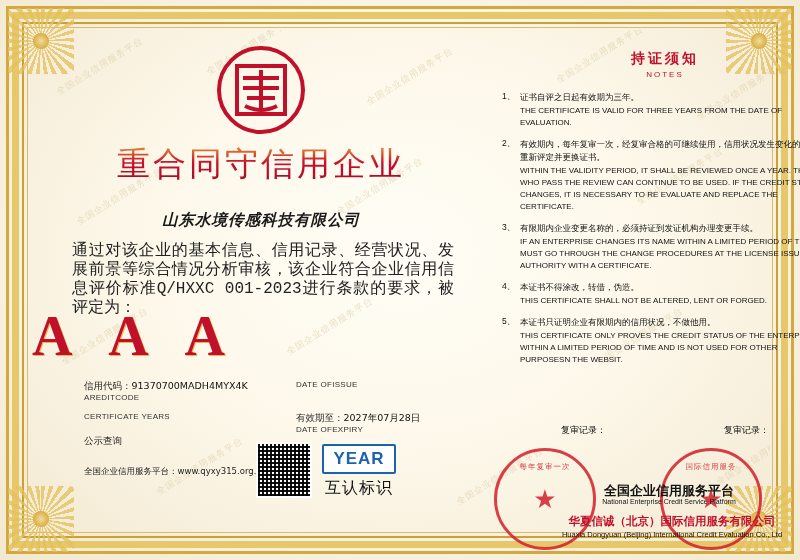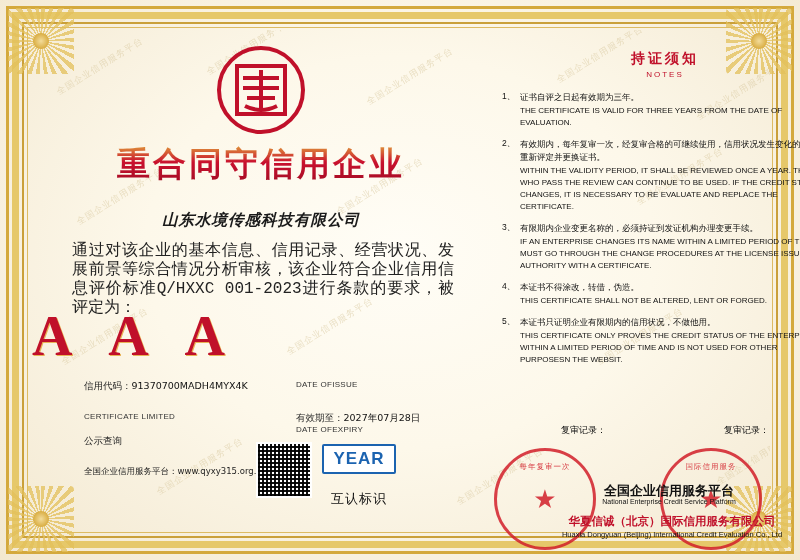--- a/index.html
+++ b/index.html
@@ -70,21 +70,21 @@
   .right-pane{position:absolute;left:470px;top:18px;width:326px;}
 
   .seal-logo{
     position:absolute;left:50%;transform:translateX(-50%);top:12px;
     width:92px;height:92px;
   }
   .seal-logo svg{display:block;}
 
   .main-title{
     position:absolute;top:110px;left:0;width:458px;text-align:center;
-    font-size:33px;font-weight:bold;letter-spacing:3px;
+    font-size:33px;font-weight:normal;letter-spacing:3px;
     color:#c8102e;
     background:linear-gradient(180deg,#e4b23c 0%, #c9102e 45%, #9d0c22 100%);
     -webkit-background-clip:text;background-clip:text;
     -webkit-text-fill-color:transparent;
     font-family:"DejaVu Sans","Liberation Sans",sans-serif;
   }
   .sub-title{
     position:absolute;top:152px;left:0;width:458px;text-align:center;
     font-size:9.5px;letter-spacing:1.6px;color:#b08b2e;font-weight:bold;
   }
@@ -130,21 +130,21 @@
     background-blend-mode:multiply;
     border:2px solid #fff;
   }
   .cnac{
     position:absolute;left:290px;top:412px;width:74px;text-align:center;
   }
   .cnac-box{
     border:2px solid #1b63b0;color:#1b63b0;font-weight:bold;font-size:17px;
     letter-spacing:1px;padding:3px 0;border-radius:2px;background:#fff;
   }
-  .cnac-label{font-size:13px;color:#111;margin-top:16px;letter-spacing:1px;
+  .cnac-label{font-size:16px;color:#111;margin-top:4px;letter-spacing:1px;
     font-family:Liberation Mono, monospace;}
 
   
   .notes-title{
     text-align:center;font-size:14px;font-weight:bold;color:#c0102a;letter-spacing:3px;
     font-family:"DejaVu Sans","Liberation Sans",sans-serif;
   }
   .notes-sub{
     text-align:center;font-size:8px;color:#c0102a;letter-spacing:2px;margin-top:2px;
   }
@@ -248,29 +248,30 @@
       <div class="paragraph">通过对该企业的基本信息、信用记录、经营状况、发展前景等综合情况分析审核，该企业符合企业信用信息评价标准Q/HXXC 001-2023进行条款的要求，被评定为：</div>
       <div class="grade">A A A</div>
 
       <div class="fields">
 
         <div class="field-row">
           <div class="col-a">
             <div class="f-label">
               <span>信用代码：</span><span class="f-val">91370700MADH4MYX4K</span>
             </div>
+            <div class="f-sub">AREDITCODE</div>
           </div>
           <div class="col-b">
             <div class="f-sub">DATE OFISSUE</div>
           </div>
         </div>
 
         <div class="field-row">
           <div class="col-a">
-            <div class="f-sub">CERTIFICATE LIMITED</div>
+            <div class="f-sub">CERTIFICATE YEARS</div>
           </div>
           <div class="col-b">
             <div class="f-label">
               <span>有效期至：</span><span class="f-val">2027年07月28日</span>
             </div>
             <div class="f-sub">DATE OFEXPIRY</div>
           </div>
         </div>
 
       </div>

